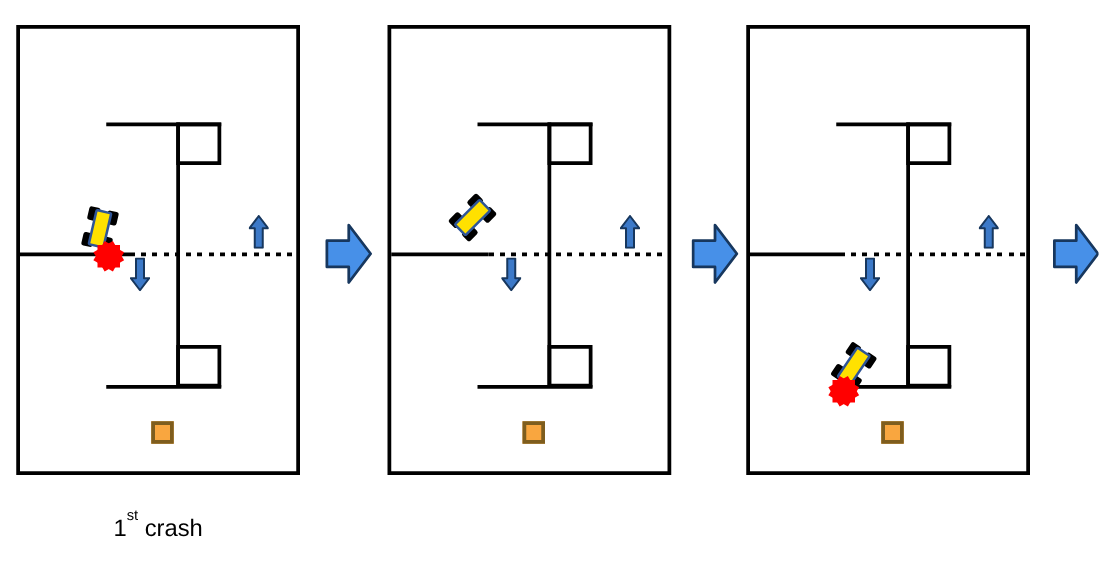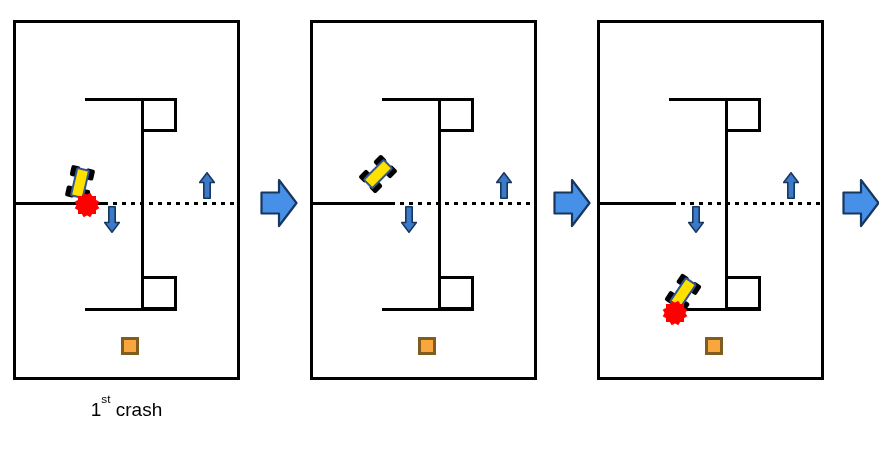--- a/index.html
+++ b/index.html
@@ -58,21 +58,21 @@
   .p1 .star{left:58px;top:169px;}
   .p3 .star{left:62px;top:277px;}
   .star i{position:absolute;left:4px;top:4px;width:18px;height:18px;background:var(--crash-star);display:block;}
   .star .r30{transform:rotate(30deg)}.star .r60{transform:rotate(60deg)}
 
   .next-arrow{position:absolute;top:178px;width:38px;height:50px;}
   .na1{left:260px}.na2{left:553px}.na3{left:842px}
 
   .caption{position:absolute;width:227px;text-align:center;font-size:19px;line-height:25px;color:#000;}
   .caption span{white-space:pre-wrap;}
-  .cap1{left:13px;top:397px}.cap2{left:310px;top:399px}.cap3{left:597px;top:411px}
+  .cap1{left:13px;top:411px}.cap2{left:310px;top:399px}.cap3{left:597px;top:411px}
   .caption sup{font-size:0.62em;position:relative;top:-0.45em;line-height:0;}
 </style>
 </head>
 <body>
 
 <div class="canvas">
 
   <section class="panel p1">
     <div class="wall vwall"></div>
     <div class="wall tbar"></div>

